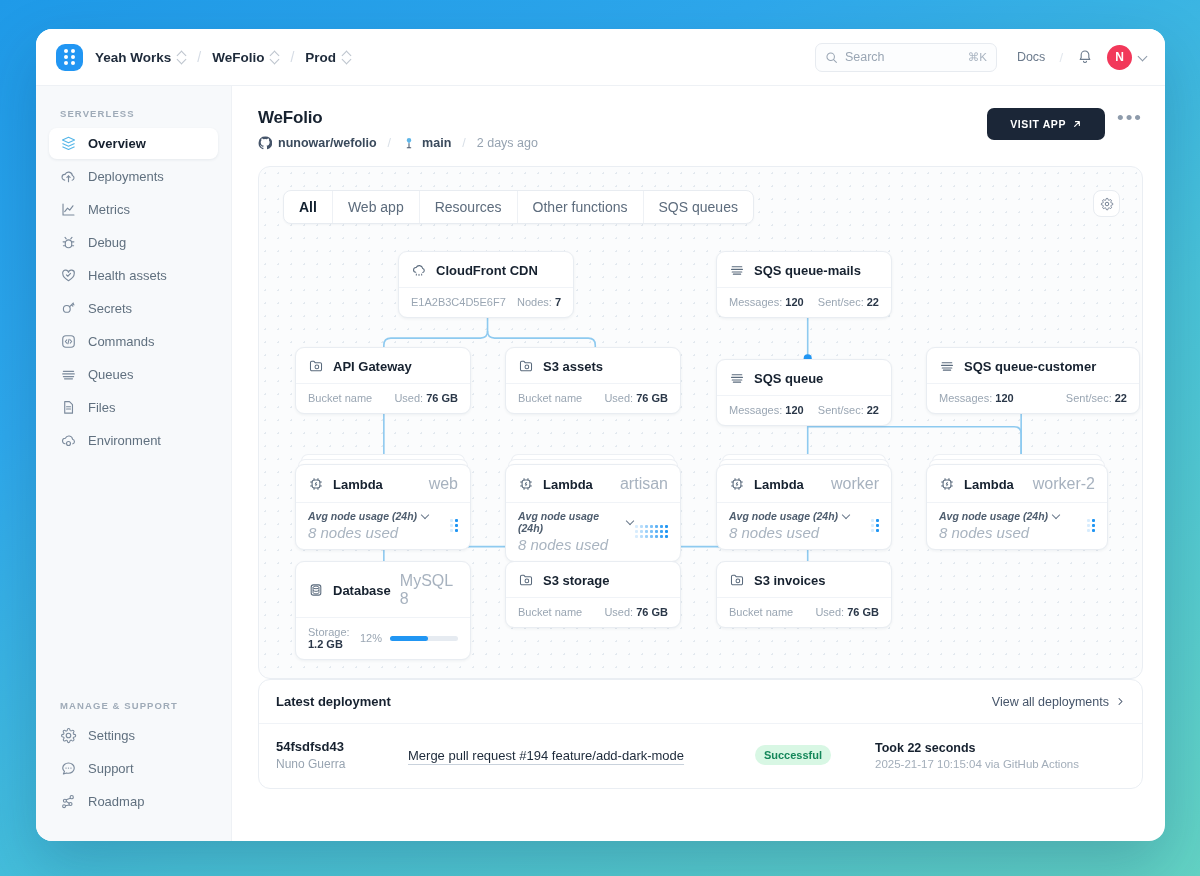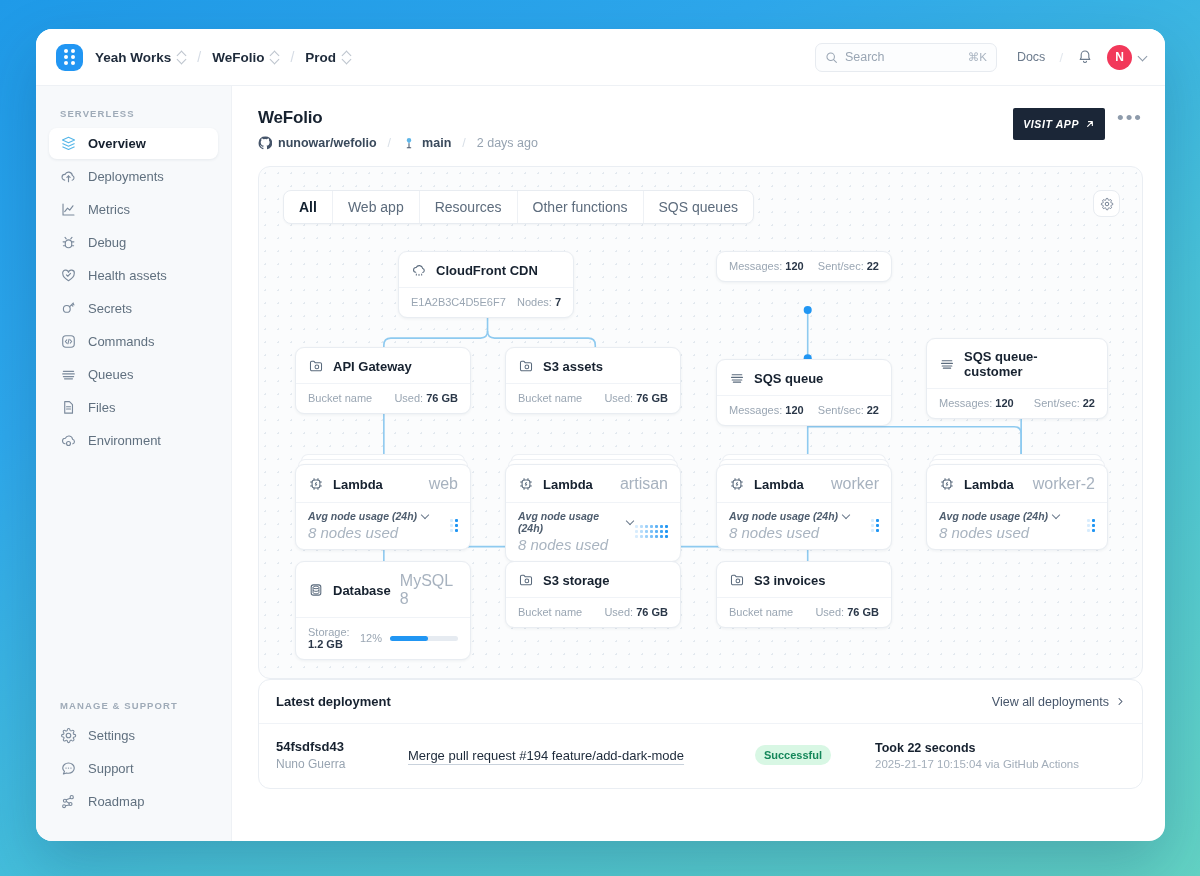--- a/index.html
+++ b/index.html
@@ -104,22 +104,22 @@
   
   .main { flex: 1; min-width: 0; padding: 22px 22px 0 26px; overflow: hidden; }
   .page-head { display: flex; align-items: flex-start; }
   .page-title { font-size: 17px; font-weight: bold; color: #16212f; letter-spacing: -.2px; }
   .meta { display: flex; align-items: center; margin-top: 8px; font-size: 12.5px; }
   .meta .repo, .meta .branch { display: flex; align-items: center; gap: 6px; color: #3a4a5c; font-weight: bold; cursor: pointer; }
   .meta .msep { color: #d8dfe7; margin: 0 11px; }
   .meta .ago { color: #96a3b1; }
   .visit {
     background: #1b2637; color: #fff; font-size: 10.5px; font-weight: bold;
-    letter-spacing: .6px; border-radius: 2px; padding: 10px 10px;
-    display: flex; align-items: center; gap: 6px; cursor: pointer; border: 0; font-style: italic;
+    letter-spacing: .6px; border-radius: 7px; padding: 10px 23px;
+    display: flex; align-items: center; gap: 6px; cursor: pointer; border: 0;
   }
   .dots-btn { color: #8e9bab; font-size: 19px; letter-spacing: 2px; margin-left: 12px; cursor: pointer; line-height: 1; }
 
   
   .canvas {
     margin-top: 16px; height: 513px; border: 1px solid #eaeef3; border-radius: 12px;
     background-color: #fbfcfd;
     background-image: radial-gradient(#e3e9ef 1px, transparent 1px);
     background-size: 13px 13px;
     position: relative; overflow: hidden;
@@ -508,20 +508,28 @@
           <div class="ft">
             <span>E1A2B3C4D5E6F7</span>
             <span class="r">
               <span>Nodes:</span>
               <b>7</b>
             </span>
           </div>
         </div>
 
         <div class="node" style="left:457px;top:84px;width:176px">
+          <div class="hdr">
+            <span class="nico">
+              <svg viewBox="0 0 18 18" fill="none">
+                  <path d="M3.6 5.4h10.8M2.9 8.3h12.2M3.6 11.2h10.8M4.9 13.7h8.2" stroke="#5b6b7d" stroke-width="1.25" stroke-linecap="round"></path>
+                </svg>
+            </span>
+            <span class="nm">SQS queue-mails</span>
+          </div>
           <div class="ft">
             <span>
               <span>Messages:</span>
               <b>120</b>
             </span>
             <span class="r">
               <span>Sent/sec:</span>
               <b>22</b>
             </span>
           </div>
@@ -579,21 +587,21 @@
               <span>Messages:</span>
               <b>120</b>
             </span>
             <span class="r">
               <span>Sent/sec:</span>
               <b>22</b>
             </span>
           </div>
         </div>
 
-        <div class="node" style="left:667px;top:171px;width:182px">
+        <div class="node" style="left:667px;top:180px;width:214px">
           <div class="hdr">
             <span class="nico">
               <svg viewBox="0 0 18 18" fill="none">
                   <path d="M3.6 5.4h10.8M2.9 8.3h12.2M3.6 11.2h10.8M4.9 13.7h8.2" stroke="#5b6b7d" stroke-width="1.25" stroke-linecap="round"></path>
                 </svg>
             </span>
             <span class="nm">SQS queue-customer</span>
           </div>
           <div class="ft">
             <span>

